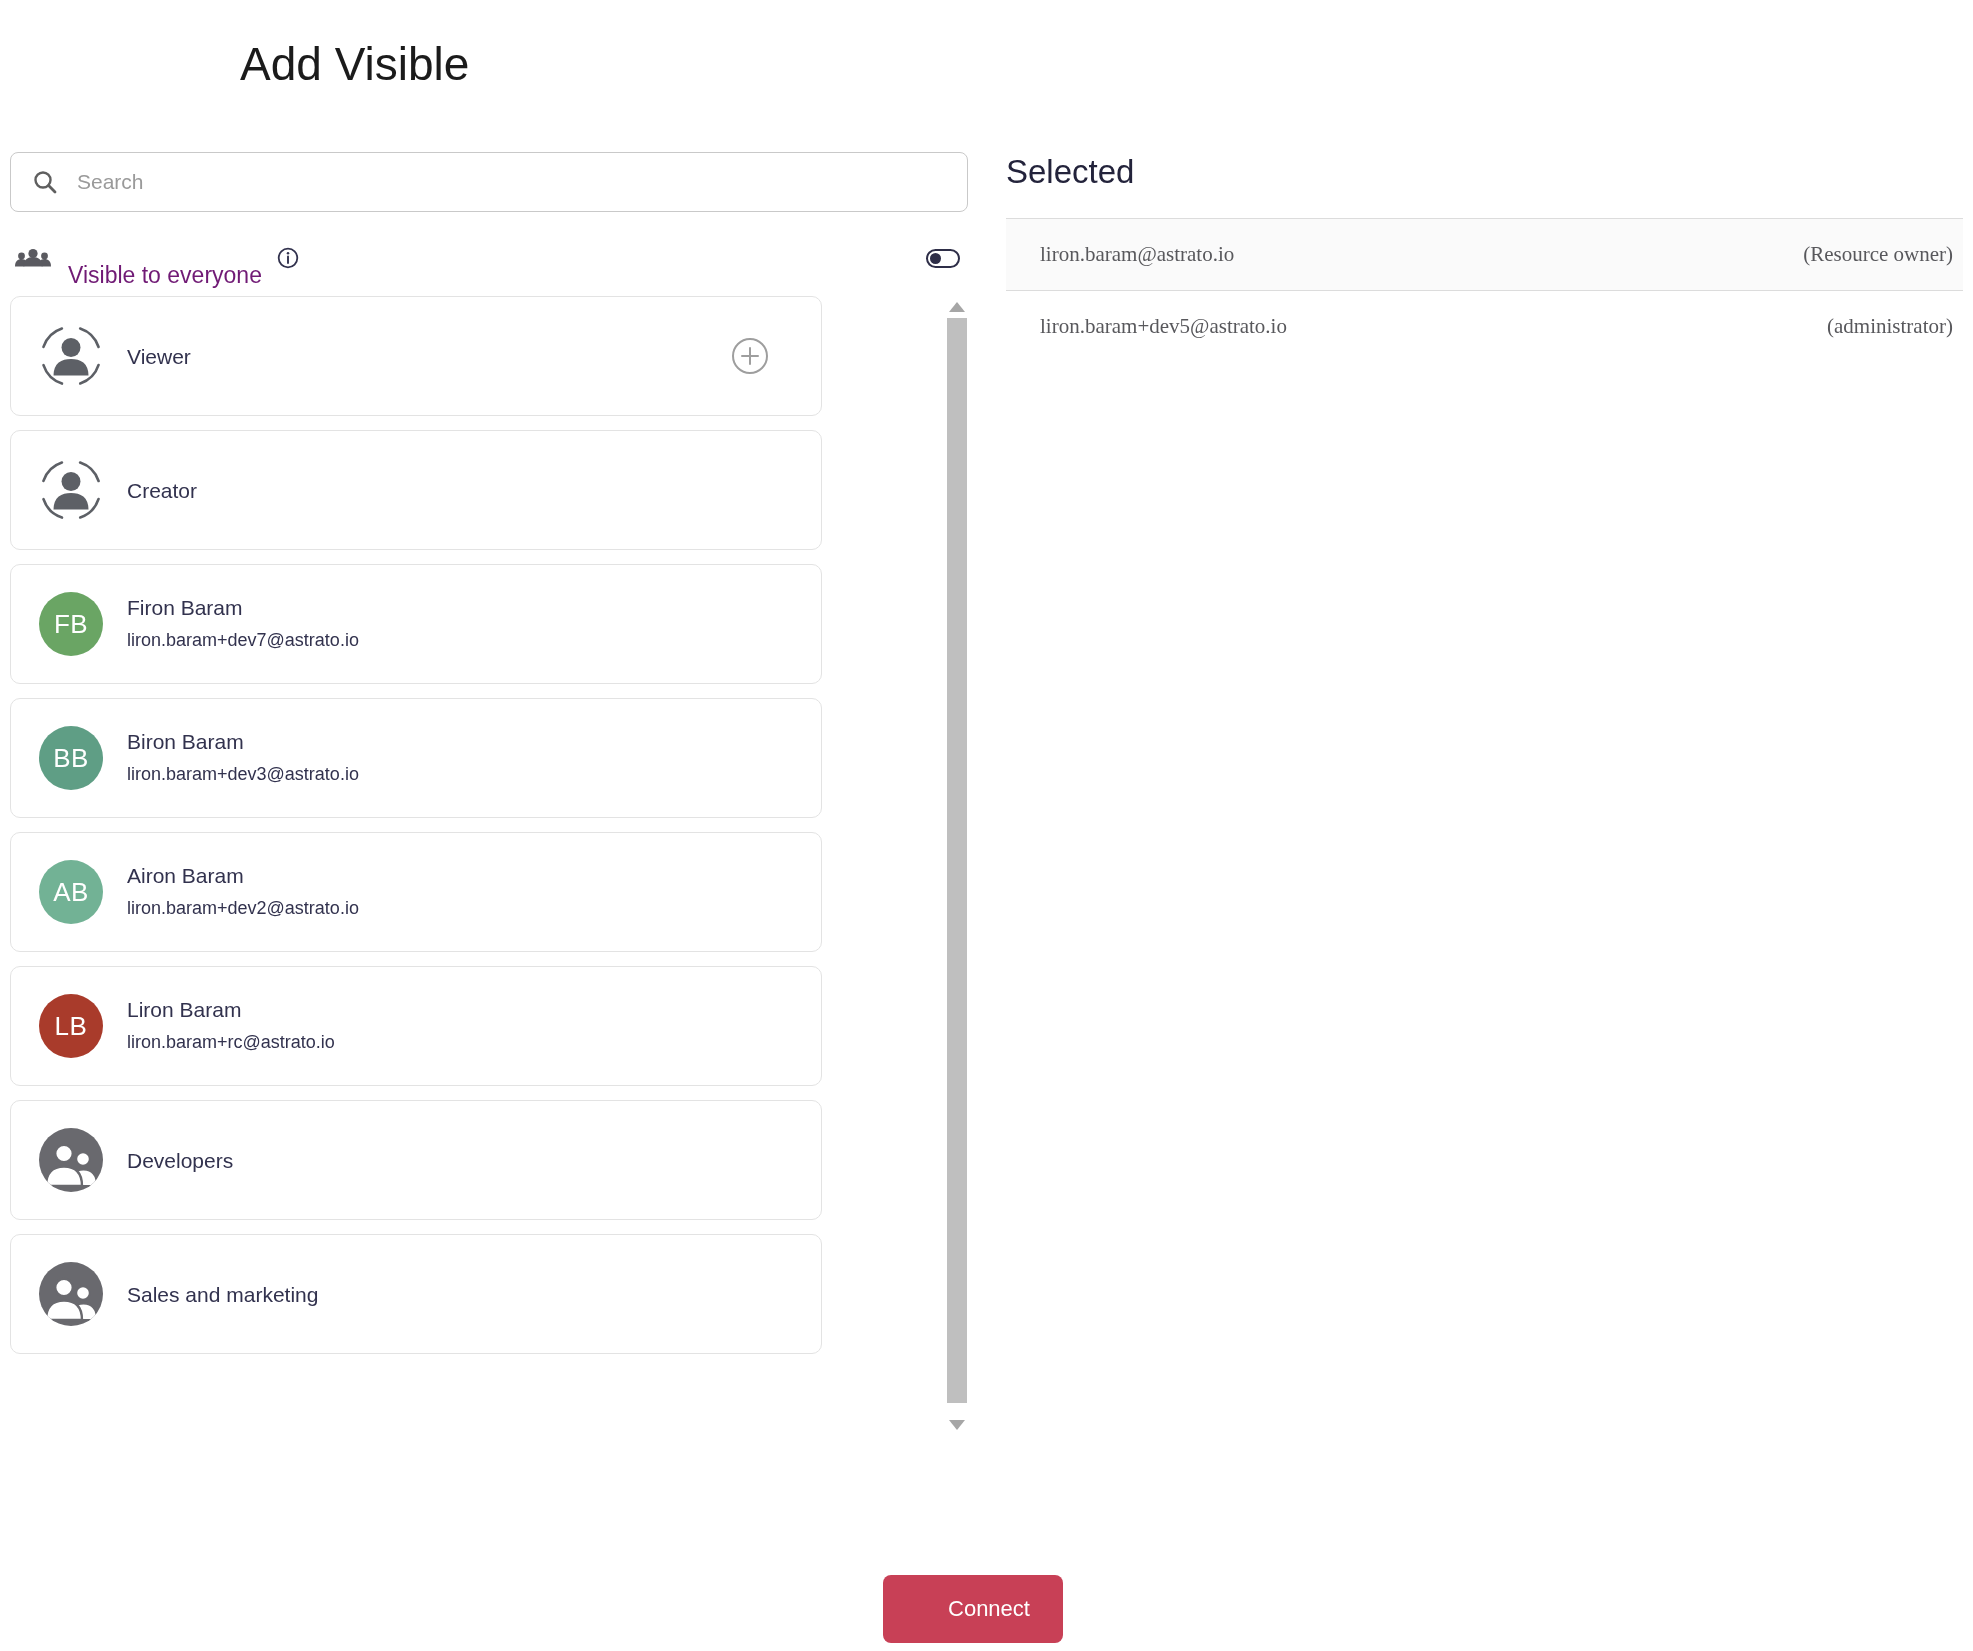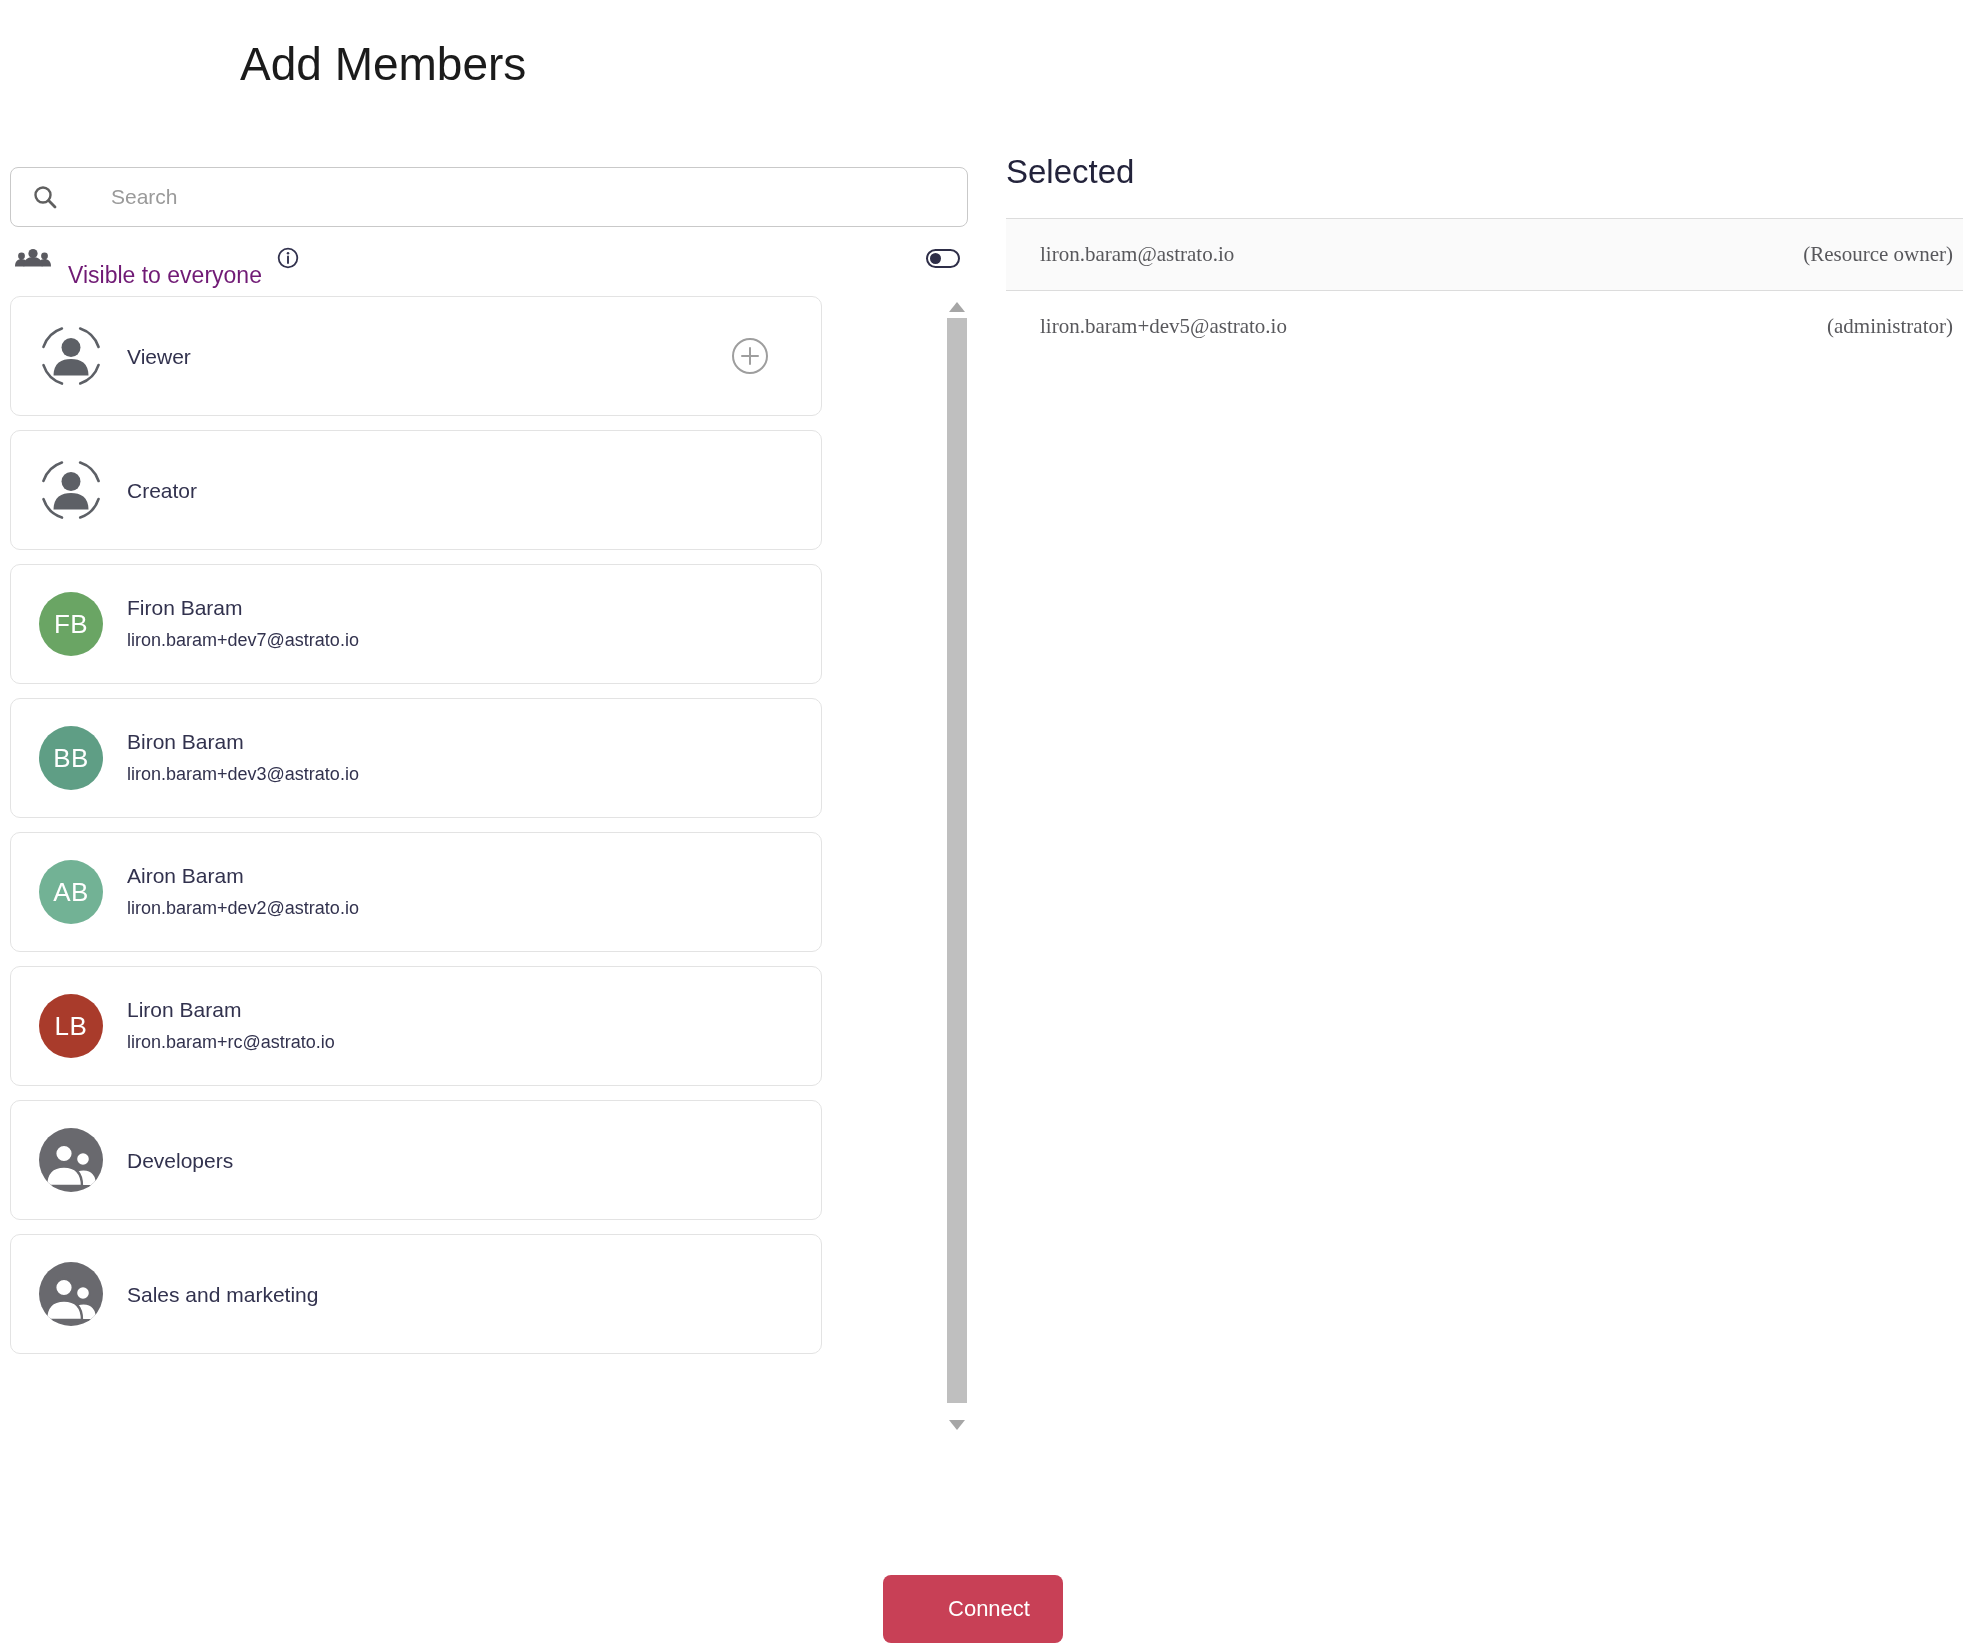--- a/index.html
+++ b/index.html
@@ -11,23 +11,23 @@
     overflow:hidden;
     color:#32324e;
   }
   
   .page-title{
     position:absolute;left:240px;top:2px;
     font-size:46px;line-height:62px;font-weight:400;color:#1b1b1b;
   }
   
   .search-box{
-    position:absolute;left:10px;top:167px;width:958px;height:60px;
+    position:absolute;left:10px;top:152px;width:958px;height:60px;
     border:1px solid #c9c9c9;border-radius:8px;box-sizing:border-box;
-    display:flex;align-items:center;background:#fff;gap:34px;
+    display:flex;align-items:center;background:#fff;
   }
   .search-box .mag{flex:0 0 auto;margin-left:20px;display:flex;}
   .search-box input{
     flex:1;border:none;outline:none;background:transparent;
     font-family:inherit;font-size:21px;color:#333;margin-left:16px;margin-right:12px;
   }
   .search-box input::placeholder{color:#9a9a9a;}
   
   .visibility-row{
     position:absolute;left:10px;top:238px;width:958px;height:40px;
@@ -91,21 +91,21 @@
   
   .connect-btn{
     position:absolute;left:883px;top:1575px;width:180px;height:68px;
     background:#c84056;border:none;border-radius:8px;color:#fff;
     font-family:inherit;font-size:22px;cursor:pointer;padding-left:38px;
   }
 </style>
 </head>
 <body>
 
-<h1 class="page-title">Add Members</h1>
+<h1 class="page-title">Add Visible</h1>
 
 <div class="search-box">
   <span class="mag">
     <svg width="28" height="28" viewBox="0 0 28 28">
       <circle cx="12" cy="12" r="7.5" fill="none" stroke="#5f5f5f" stroke-width="2.4"></circle>
       <line x1="17.6" y1="17.6" x2="24" y2="24" stroke="#5f5f5f" stroke-width="2.8" stroke-linecap="round"></line>
     </svg>
   </span>
   <input type="text" placeholder="Search" style="">
 </div>

